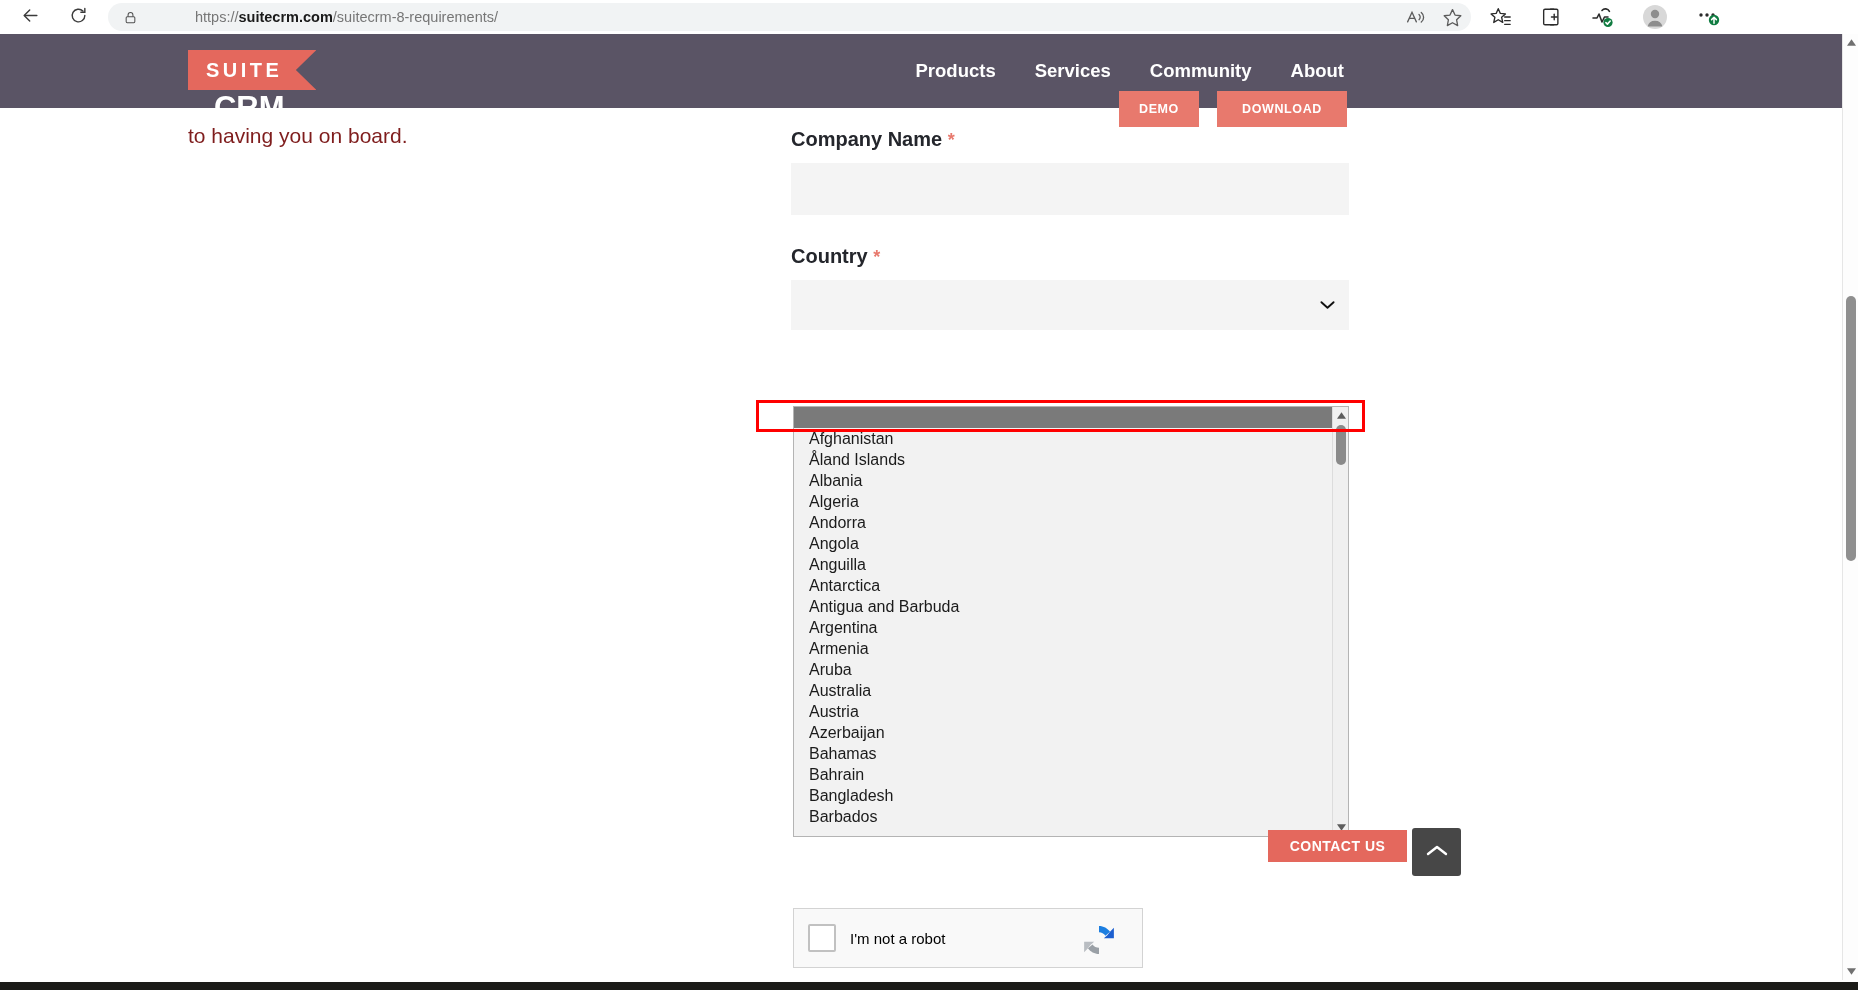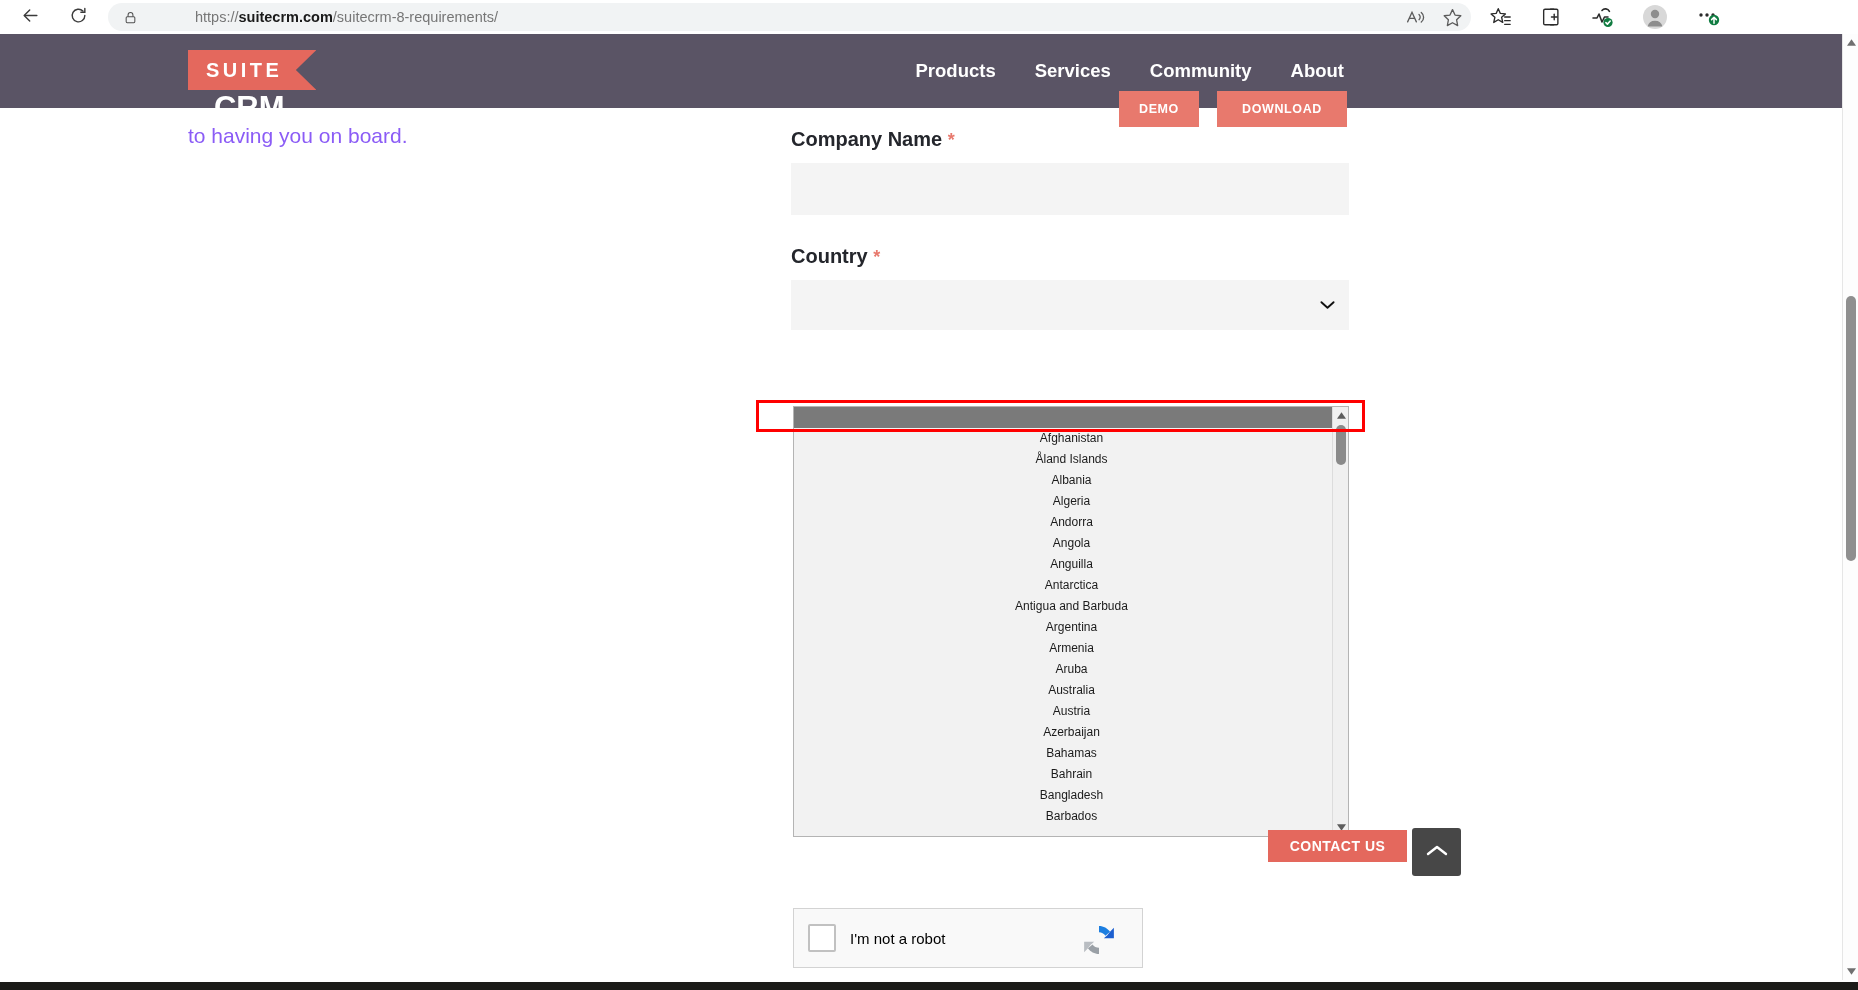--- a/index.html
+++ b/index.html
@@ -119,21 +119,21 @@
 
   
   #page-body {
     position: absolute; top: 74px; left: 0;
     width: 1825px; height: 872px;
     background: #ffffff;
   }
   #intro-text {
     position: absolute; left: 188px; top: 16px;
     font-size: 21px;
-    color: #8b5cf6;
+    color: #7f1d1d;
   }
 
   
   #form-col {
     position: absolute; left: 791px; top: -10px;
     width: 558px;
   }
   .field-input {
     width: 558px; height: 52px;
     background: #f4f4f4;
@@ -176,24 +176,23 @@
     overflow: hidden;
   }
   #dropdown-list {
     position: absolute; left: 0; top: 0;
     width: 540px;
   }
   .dd-option {
     height: 21px;
     line-height: 21px;
     padding-left: 15px;
-    font-size: 12px;
+    font-size: 16px;
     color: #1b1b1b;
     white-space: nowrap;
-    text-align: center;
   }
   .dd-option.selected {
     background: #7a7a7a;
     color: #ffffff;
   }
   #dd-scrollbar {
     position: absolute; right: 0; top: 0;
     width: 16px; height: 429px;
     background: #f0f0f0;
     border-left: 1px solid #dcdcdc;

